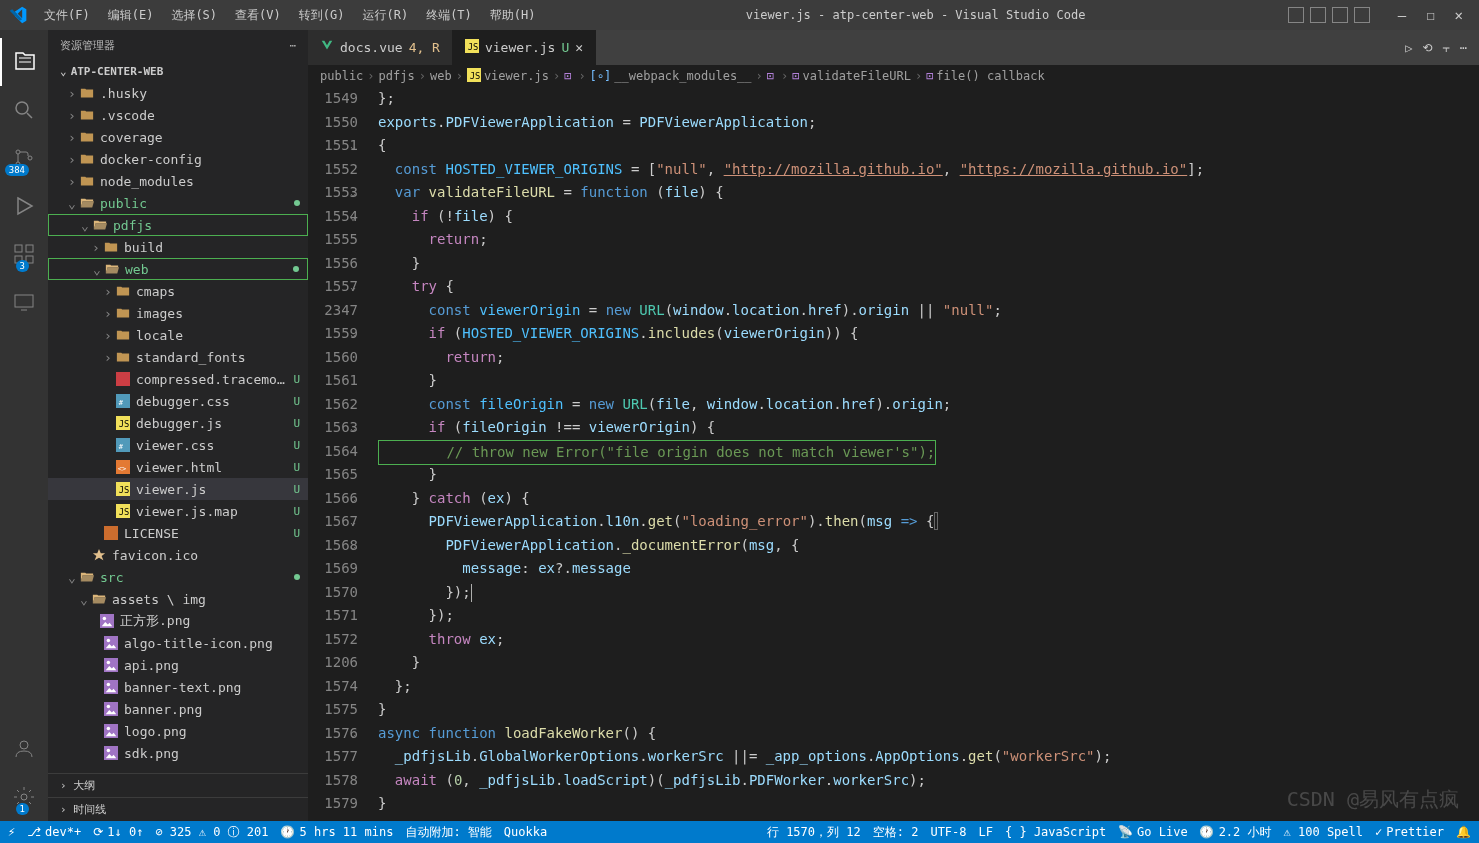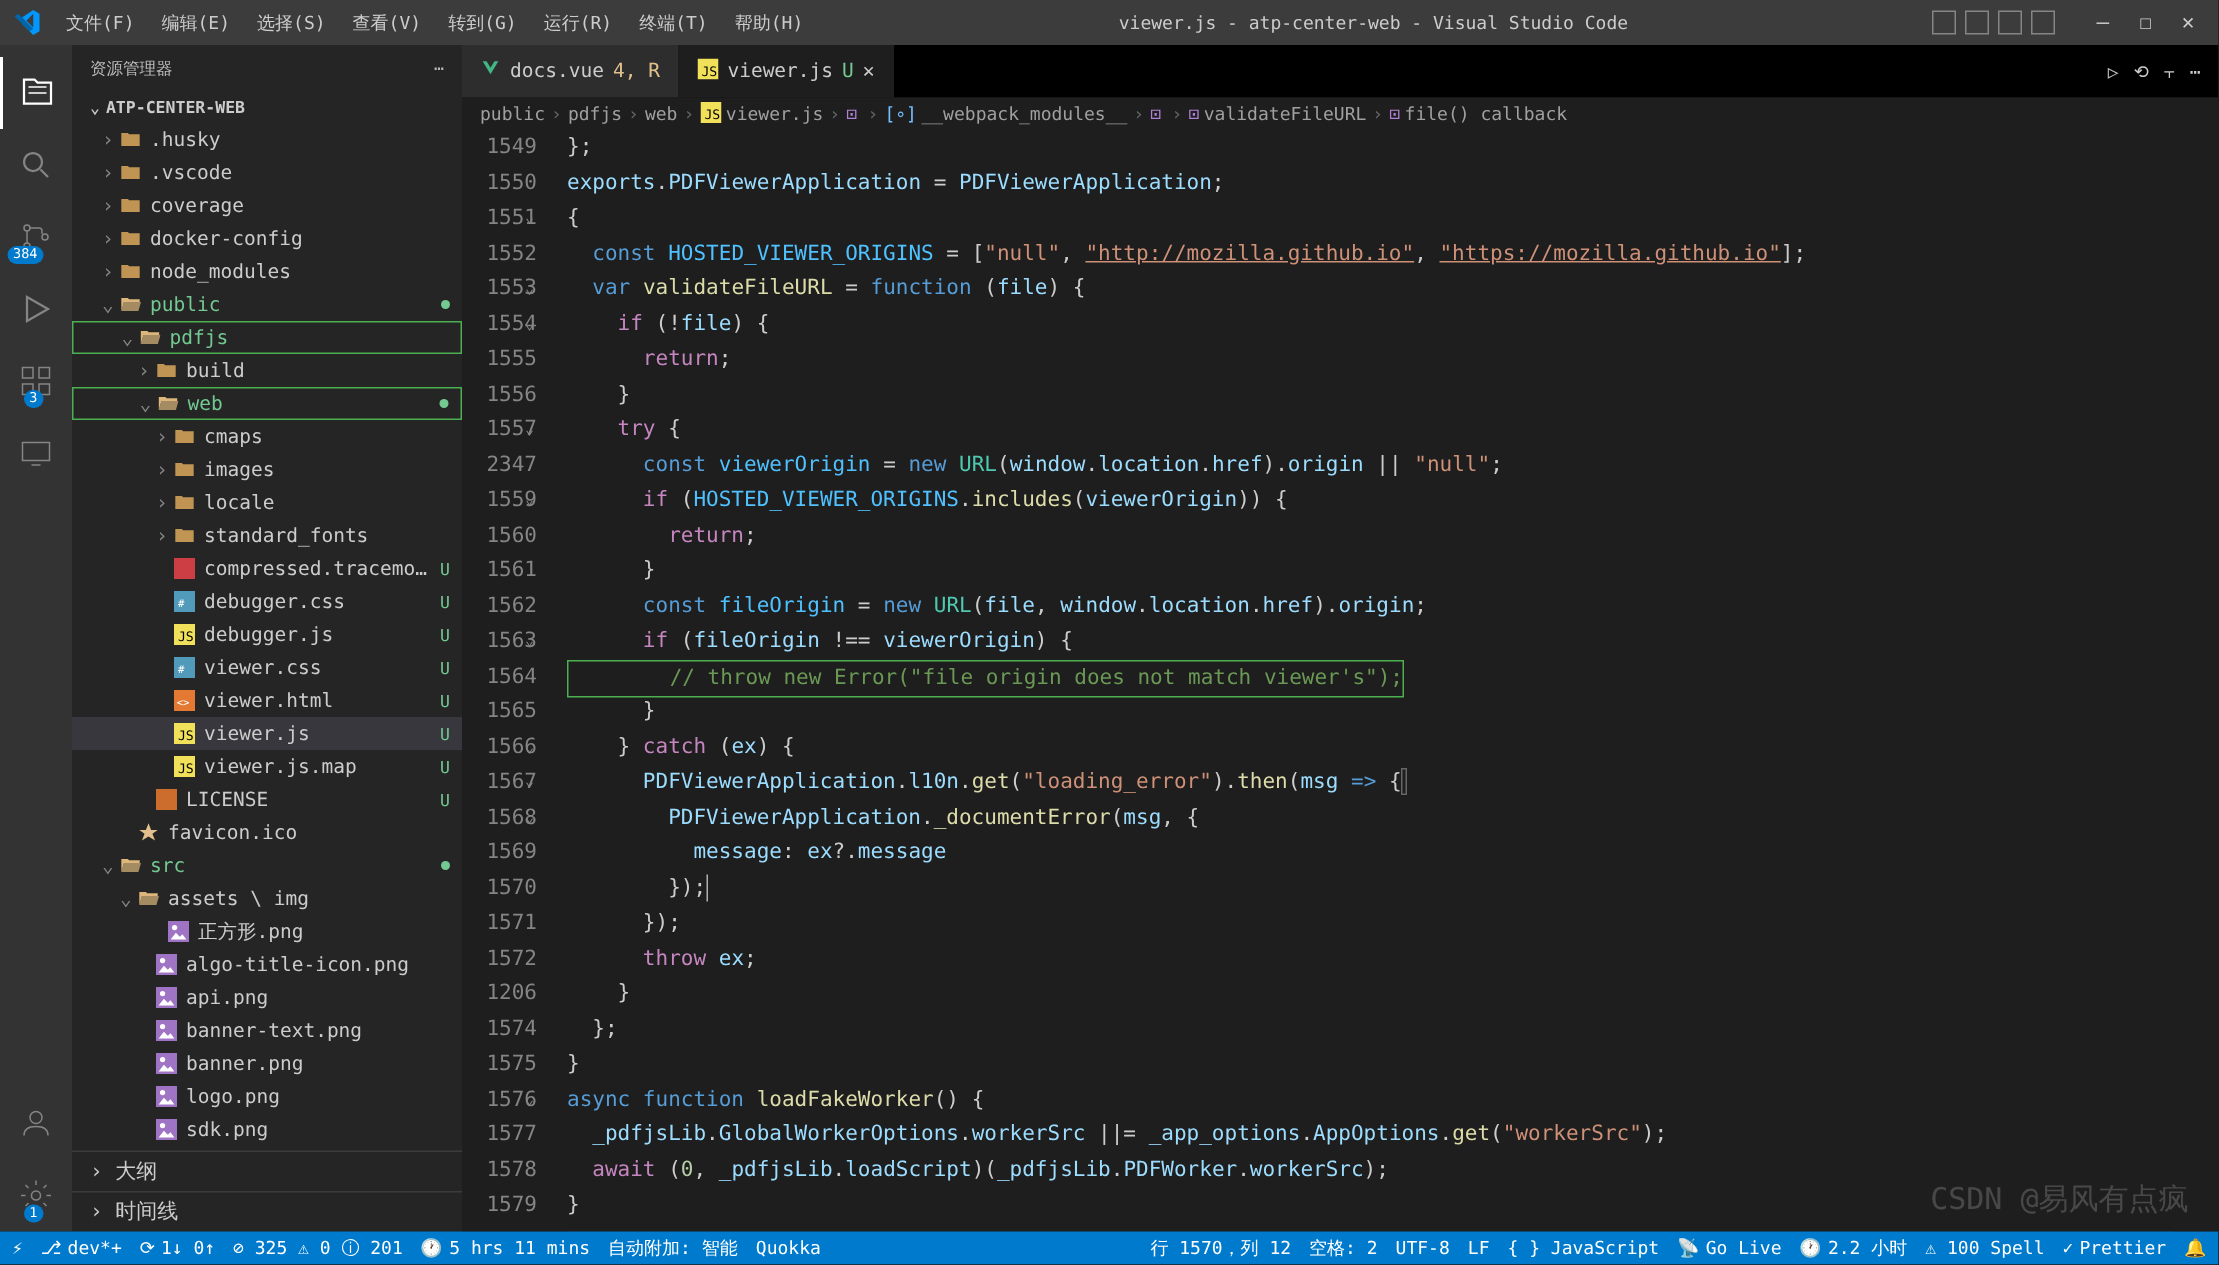--- a/index.html
+++ b/index.html
@@ -26,23 +26,23 @@
 .tree { flex: 1; overflow-y: auto; font-size: 13px; }
 .tree-item { display: flex; align-items: center; padding: 1px 8px 1px 12px; cursor: pointer; height: 22px; white-space: nowrap; }
 .tree-item.selected { background: #37373d; }
 .tree-item .chev { width: 12px; display: inline-block; color: #858585; }
 .tree-item .ficon { width: 16px; margin-right: 4px; display: inline-flex; }
 .tree-item .label { flex: 1; overflow: hidden; text-overflow: ellipsis; }
 .tree-item .status { color: #73c991; font-size: 11px; margin-left: 4px; }
 .tree-item.mod .label, .tree-item.mod .status { color: #73c991; }
 .tree-item.dot::after { content: ""; width: 6px; height: 6px; background: #73c991; border-radius: 50%; margin-left: 4px; }
 .green-box { border: 1px solid #4caf50; }
-.outline-section { padding: 4px 12px; border-top: 1px solid #3c3c3c; font-size: 14px; color: #ccc; cursor: pointer; }
+.outline-section { padding: 4px 12px; border-top: 1px solid #3c3c3c; font-size: 11px; color: #ccc; cursor: pointer; }
 .editor-area { flex: 1; display: flex; flex-direction: column; background: #1e1e1e; overflow: hidden; }
-.tabs { height: 35px; background: #000000; display: flex; align-items: stretch; }
+.tabs { height: 35px; background: #404040; display: flex; align-items: stretch; }
 .tab { display: flex; align-items: center; padding: 0 12px; gap: 6px; background: #2d2d2d; border-right: 1px solid #1e1e1e; cursor: pointer; font-size: 13px; }
 .tab.active { background: #1e1e1e; }
 .tab .tab-label { color: #ccc; }
 .tab .close { color: #ccc; cursor: pointer; }
 .tab-actions { margin-left: auto; display: flex; align-items: center; gap: 10px; padding: 0 12px; color: #ccc; }
 .breadcrumb { height: 22px; display: flex; align-items: center; padding: 0 12px; gap: 4px; font-size: 12px; color: #a0a0a0; background: #1e1e1e; }
 .breadcrumb .sep { color: #666; }
 .breadcrumb .bc-item { display: flex; align-items: center; gap: 3px; cursor: pointer; }
 .editor { flex: 1; display: flex; overflow: hidden; font-family: Consolas, monospace; font-size: 14px; position: relative; }
 .gutter { width: 70px; text-align: right; padding-right: 20px; color: #858585; background: #1e1e1e; line-height: 23.5px; user-select: none; }
@@ -414,21 +414,21 @@
         <div class="tree-item" style="padding-left: 32px;">
           <span class="chev">⌄</span>
           <span class="ficon">
             <svg viewBox="0 0 16 16" class="folder-open-ic">
               <path fill="currentColor" d="M1 3h5l1 1h8v2H3l-2 7z"></path>
               <path fill="currentColor" opacity=".7" d="M3 6h13l-2 7H1z"></path>
             </svg>
           </span>
           <span class="label">assets \ img</span>
         </div>
-        <div class="tree-item" style="padding-left: 52px;">
+        <div class="tree-item" style="padding-left: 40px;">
           <span class="chev"></span>
           <span class="ficon">
             <svg viewBox="0 0 16 16" class="img-ic">
               <rect width="16" height="16" fill="#a074c4"></rect>
               <circle cx="5" cy="5" r="2" fill="#fff"></circle>
               <path d="M2 14l4-5 3 3 2-2 3 4z" fill="#fff"></path>
             </svg>
           </span>
           <span class="label">正方形.png</span>
         </div>

